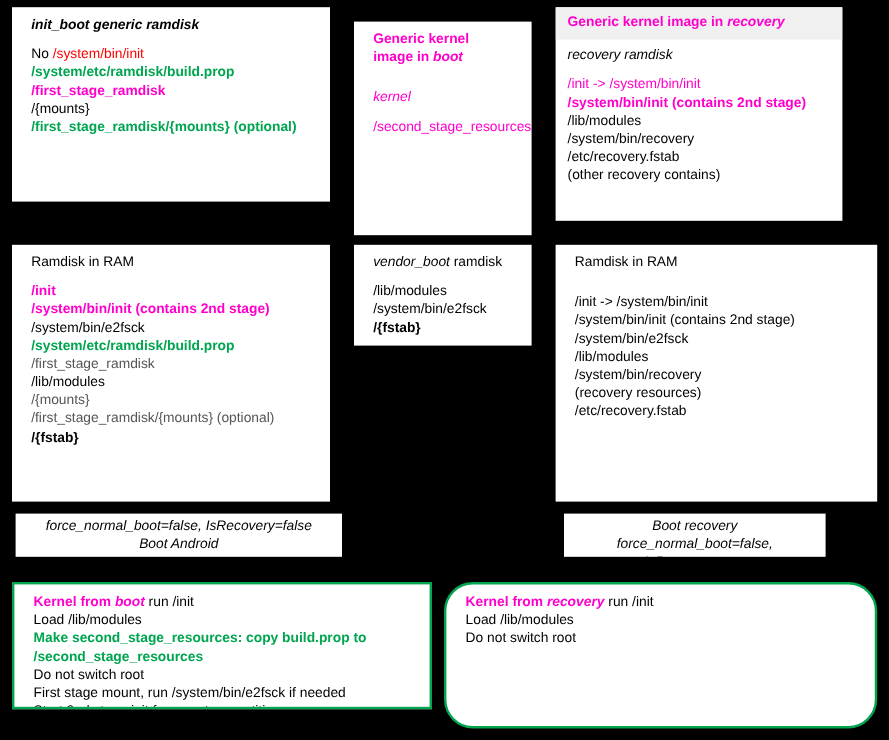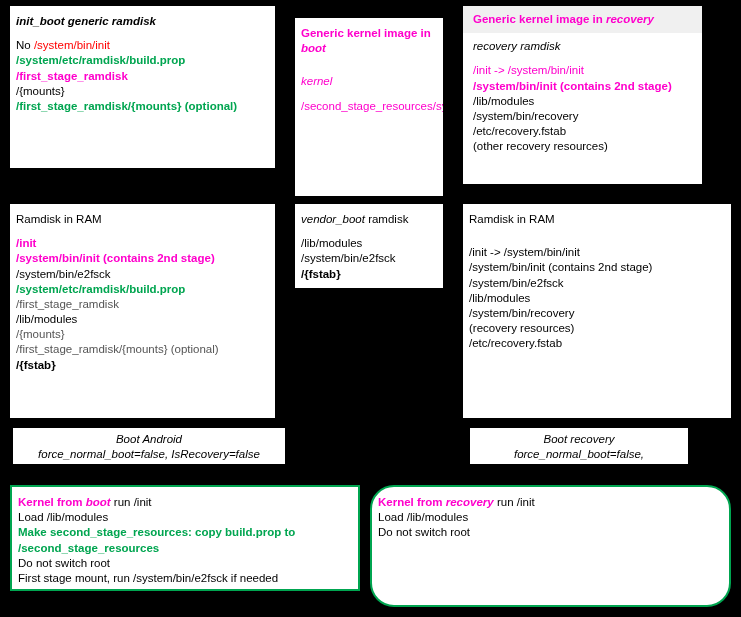--- a/index.html
+++ b/index.html
@@ -11,21 +11,21 @@
     width: 741px;
     height: 617px;
     position: relative;
     font-family: "Liberation Sans", sans-serif;
     overflow: hidden;
   }
   .box {
     position: absolute;
     background: #ffffff;
     box-sizing: border-box;
-    padding: 8px 6px;
+    padding: 8px 16px;
     line-height: 1.32;
     font-size: 11.5px;
     color: #000000;
     overflow: hidden;
   }
   .box.green { border: 2px solid #00a550; }
   .box.plain { border: none; }
   .line { white-space: pre-wrap; }
   .sp { height: 9px; }
   .italic { font-style: italic; }
@@ -66,21 +66,21 @@
     <span class="magenta bold">Generic kernel image in </span><span class="magenta bold italic">recovery</span>
   </div>
   <div style="padding:6px 10px 0 10px;">
     <div class="line italic">recovery ramdisk</div>
     <div class="sp"></div>
     <div class="line magenta">/init -&gt; /system/bin/init</div>
     <div class="line magenta bold">/system/bin/init (contains 2nd stage)</div>
     <div class="line">/lib/modules</div>
     <div class="line">/system/bin/recovery</div>
     <div class="line">/etc/recovery.fstab</div>
-    <div class="line">(other recovery resources)</div>
+    <div class="line">(other recovery contains)</div>
   </div>
 </div>
 
 <div class="box plain" style="left:10px; top:204px; width:265px; height:214px;">
   <div class="line">Ramdisk in RAM</div>
   <div class="sp"></div>
   <div class="line magenta bold">/init</div>
   <div class="line magenta bold">/system/bin/init (contains 2nd stage)</div>
   <div class="line">/system/bin/e2fsck</div>
   <div class="line green-t bold">/system/etc/ramdisk/build.prop</div>
@@ -106,22 +106,22 @@
   <div class="line">/init -&gt; /system/bin/init</div>
   <div class="line">/system/bin/init (contains 2nd stage)</div>
   <div class="line">/system/bin/e2fsck</div>
   <div class="line">/lib/modules</div>
   <div class="line">/system/bin/recovery</div>
   <div class="line">(recovery resources)</div>
   <div class="line">/etc/recovery.fstab</div>
 </div>
 
 <div class="box plain center" style="left:13px; top:428px; width:272px; height:36px; padding:4px 8px;">
+  <div class="line italic">force_normal_boot=false, IsRecovery=false</div>
   <div class="line italic">Boot Android</div>
-  <div class="line italic">force_normal_boot=false, IsRecovery=false</div>
 </div>
 
 <div class="box plain center" style="left:470px; top:428px; width:218px; height:36px; padding:4px 8px;">
   <div class="line italic">Boot recovery</div>
   <div class="line italic">force_normal_boot=false, IsRecovery=true</div>
 </div>
 
 <div class="box green" style="left:10px; top:485px; width:350px; height:106px;">
   <div class="line"><span class="magenta bold">Kernel from </span><span class="magenta bold italic">boot</span><span> run /init</span></div>
   <div class="line">Load /lib/modules</div>

